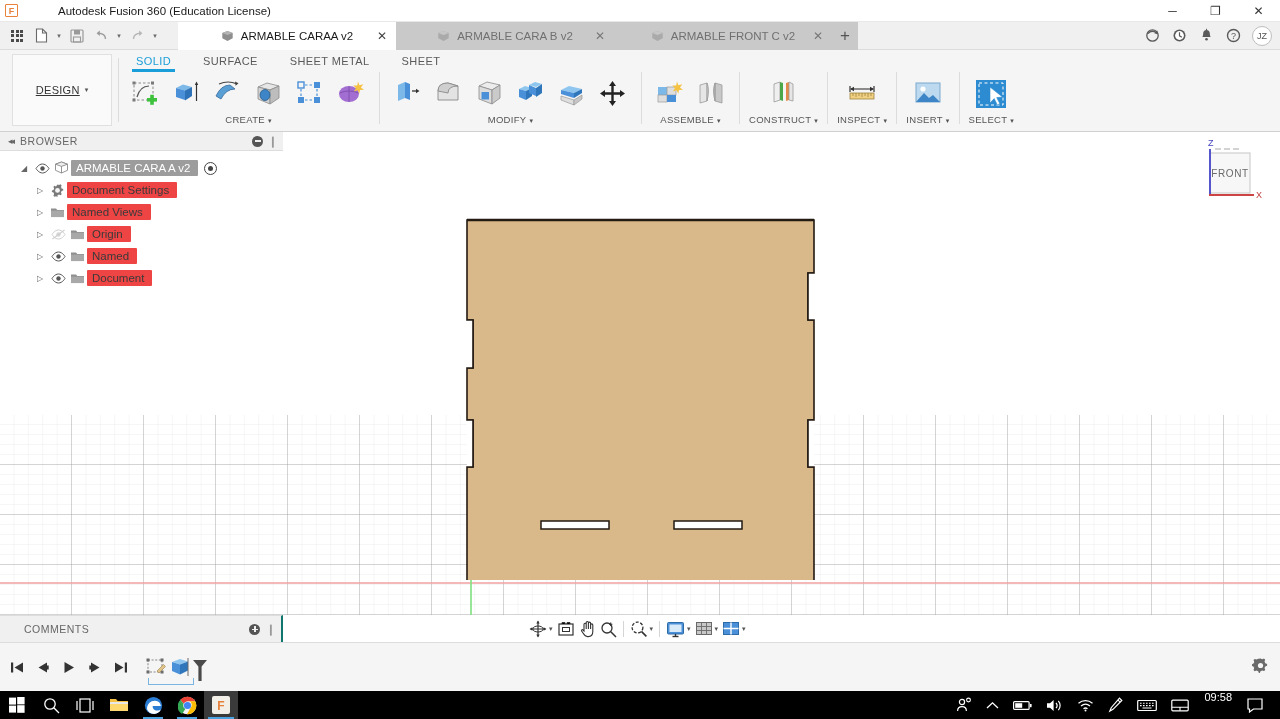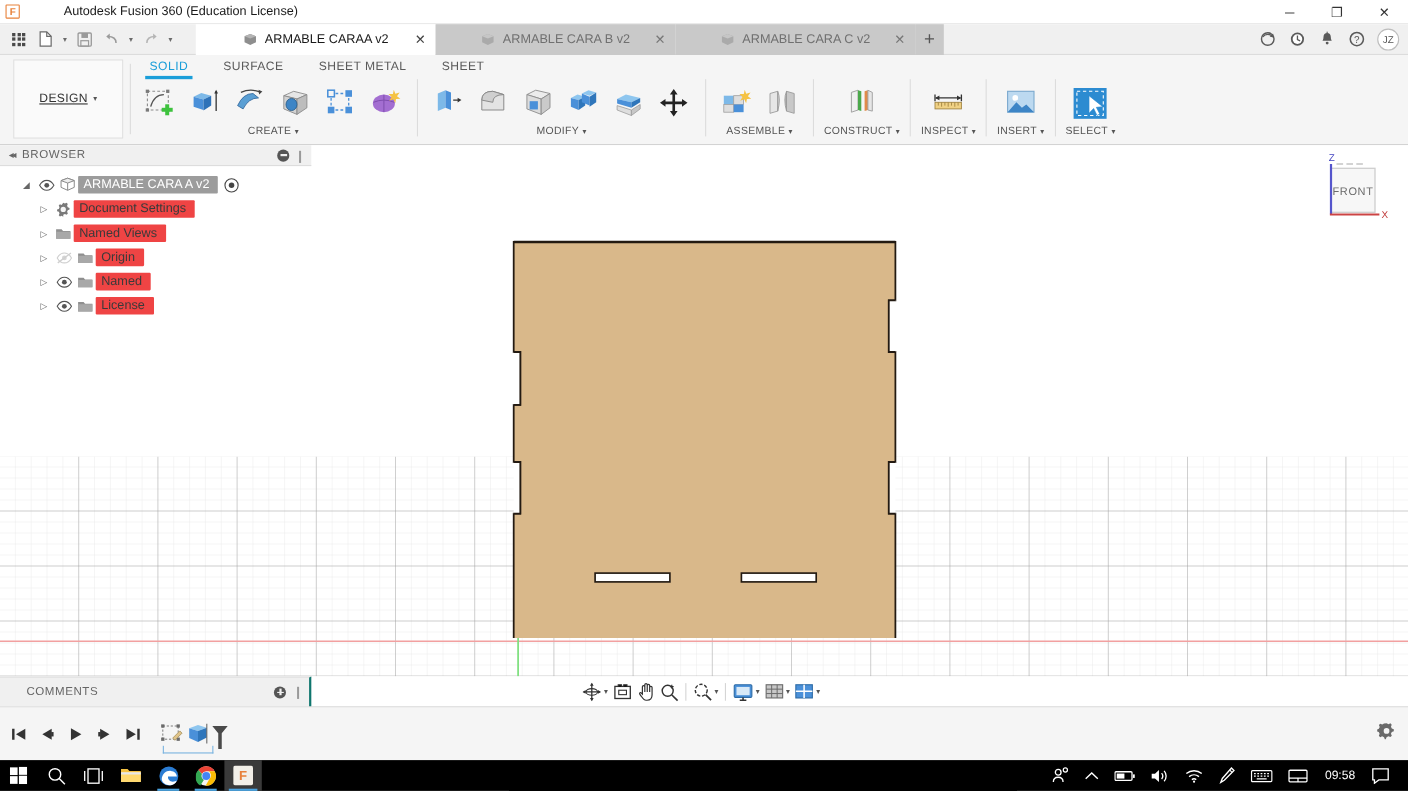--- a/index.html
+++ b/index.html
@@ -198,21 +198,21 @@
     width: 34px; height: 28px; display: flex; align-items: center; justify-content: center;
     position: relative;
   }
   .tb-item.active { background: #3a3a3a; }
   .tb-item.active::after {
     content:""; position:absolute; bottom:0; left:4px; right:4px; height:2px; background:#4aa3e0;
   }
   .tb-item.open::after {
     content:""; position:absolute; bottom:0; left:7px; right:7px; height:2px; background:#4aa3e0;
   }
-  .tb-right { margin-left: auto; display: flex; align-items: center; padding-right: 4px; gap: 0px; }
+  .tb-right { margin-left: auto; display: flex; padding-right: 4px; gap: 0px; }
   .tb-sys { height: 28px; padding: 0 7px; display:flex; align-items:center; justify-content:center; color:#fff; }
   .tb-clock { color:#fff; font-size: 11px; padding: 0 8px; }
   .tb-edge { width: 6px; height: 28px; }
 </style>
 </head>
 <body>
 
 <div id="app">
 
   <div class="titlebar">
@@ -294,21 +294,21 @@
         <span class="tab-close">✕</span>
       </div>
 
       <div class="doc-tab">
         <span class="tab-icon">
           <svg width="13" height="12" viewBox="0 0 13 12">
               <path d="M6.5 1 1.3 3v5.3L6.5 11l5.2-2.7V3z" fill="#aaaaaa"></path>
               <path d="M6.5 1 1.3 3l5.2 2 5.2-2z" fill="#c6c6c6"></path>
             </svg>
         </span>
-        <span>ARMABLE CARA C v2</span>
+        <span>ARMABLE FRONT C v2</span>
         <span class="tab-close">✕</span>
       </div>
       <div class="tab-plus">+</div>
     </div>
 
     <div class="qa-right">
       <div class="qa-ricon">
         <svg width="15" height="15" viewBox="0 0 15 15">
             <circle cx="7.5" cy="7.5" r="5.7" fill="none" stroke="#5a5a5a" stroke-width="1.3"></circle>
             <path d="M3 5.6 A5.5 5.5 0 0 1 12 5.6" fill="none" stroke="#5a5a5a" stroke-width="1.3"></path>
@@ -757,21 +757,21 @@
               <path d="M7.5 1C3.5 1 1 5.5 1 5.5S3.5 10 7.5 10 14 5.5 14 5.5 11.5 1 7.5 1z" fill="none" stroke="#555" stroke-width="1"></path>
               <circle cx="7.5" cy="5.5" r="2.2" fill="#555"></circle>
             </svg>
         </span>
         <span class="folder-ic">
           <svg width="15" height="13" viewBox="0 0 15 13">
               <path d="M1 2.5h5l1.3 1.6H14v7H1z" fill="#8f8f8f"></path>
               <path d="M1 4.6h13v6.5H1z" fill="#a8a8a8"></path>
             </svg>
         </span>
-        <span class="tname">License</span>
+        <span class="tname">Document</span>
       </div>
     </div>
   </div>
 
   <div class="comments">
     <span>COMMENTS</span>
     <span style="margin-left:auto;display:flex;align-items:center;gap:6px;padding-right:5px;">
       <span class="circle-plus"></span>
       <span class="grip">❙</span>
     </span>

